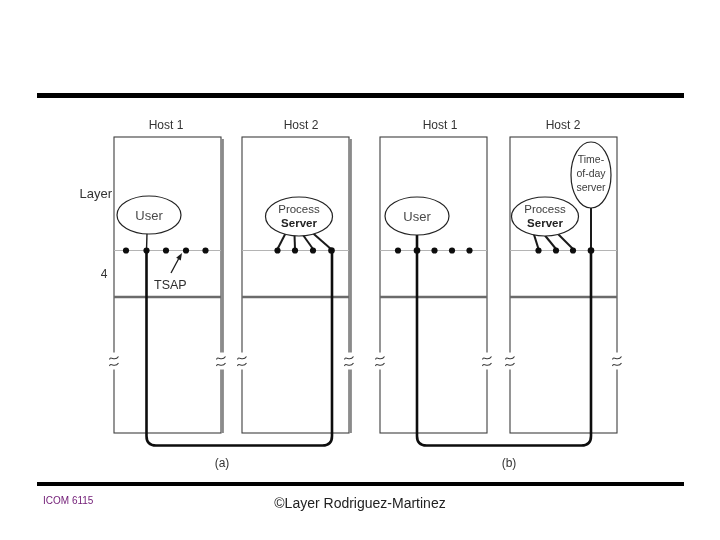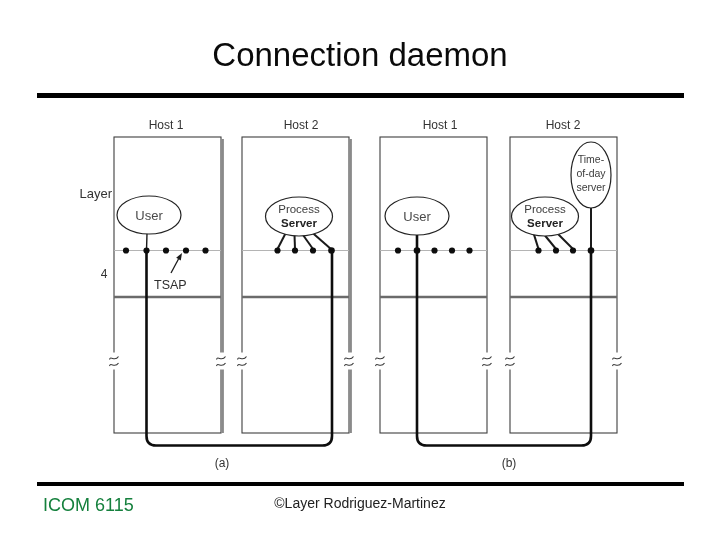--- a/index.html
+++ b/index.html
@@ -8,21 +8,21 @@
     font-family:"Liberation Sans","DejaVu Sans",sans-serif; overflow:hidden;
   }
   #title{
     position:absolute; top:36px; left:0; width:720px; text-align:center;
     font-size:33px; line-height:38px; color:#0a0a0a; letter-spacing:0px;
   }
   .rule{position:absolute; left:37px; width:647px; background:#000;}
   #rule-top{top:93px; height:5px;}
   #rule-bottom{top:482px; height:4px;}
   #footer-left{
-    position:absolute; top:495px; left:43px; font-size:18px; color:#15803d;
+    position:absolute; top:495px; left:43px; font-size:10px; color:#701a75;
   }
   #footer-center{
     position:absolute; top:495px; left:0; width:720px; text-align:center;
     font-size:14px; color:#222;
   }
   svg{position:absolute; top:0; left:0;}
   .box{fill:none; stroke:#3f3f3f; stroke-width:1.1;}
   .shadow{stroke:#8a8a8a; stroke-width:2.6;}
   .tsapline{stroke:#b4b4b4; stroke-width:1;}
   .layerline{stroke:#6b6b6b; stroke-width:2.4;}
@@ -40,21 +40,20 @@
   .ovaltxt2b{font-size:11.5px; text-anchor:middle; fill:#222; font-weight:600;}
   .ovaltxt3{font-size:10.5px; text-anchor:middle; fill:#3d3d3d;}
   .tsaplbl{font-size:12.5px; fill:#2e2e2e;}
   .cap{font-size:12px; text-anchor:middle; fill:#333;}
 </style>
 </head>
 <body>
 
 <div id="slide">
 
-  <div id="title">Connection daemon</div>
   <div class="rule" id="rule-top"></div>
 
   <svg width="720" height="540" viewBox="0 0 720 540">
     <defs>
       <g id="brk">
         <rect x="-5" y="-8.5" width="10" height="17" fill="#ffffff"></rect>
         <path d="M-4.5,-1.5 C-3,-6 0.5,1.5 4.5,-4.5" stroke="#3a3a3a" stroke-width="1.1" fill="none"></path>
         <path d="M-4.5,5 C-3,0.5 0.5,8 4.5,2" stroke="#3a3a3a" stroke-width="1.1" fill="none"></path>
       </g>
     </defs>

